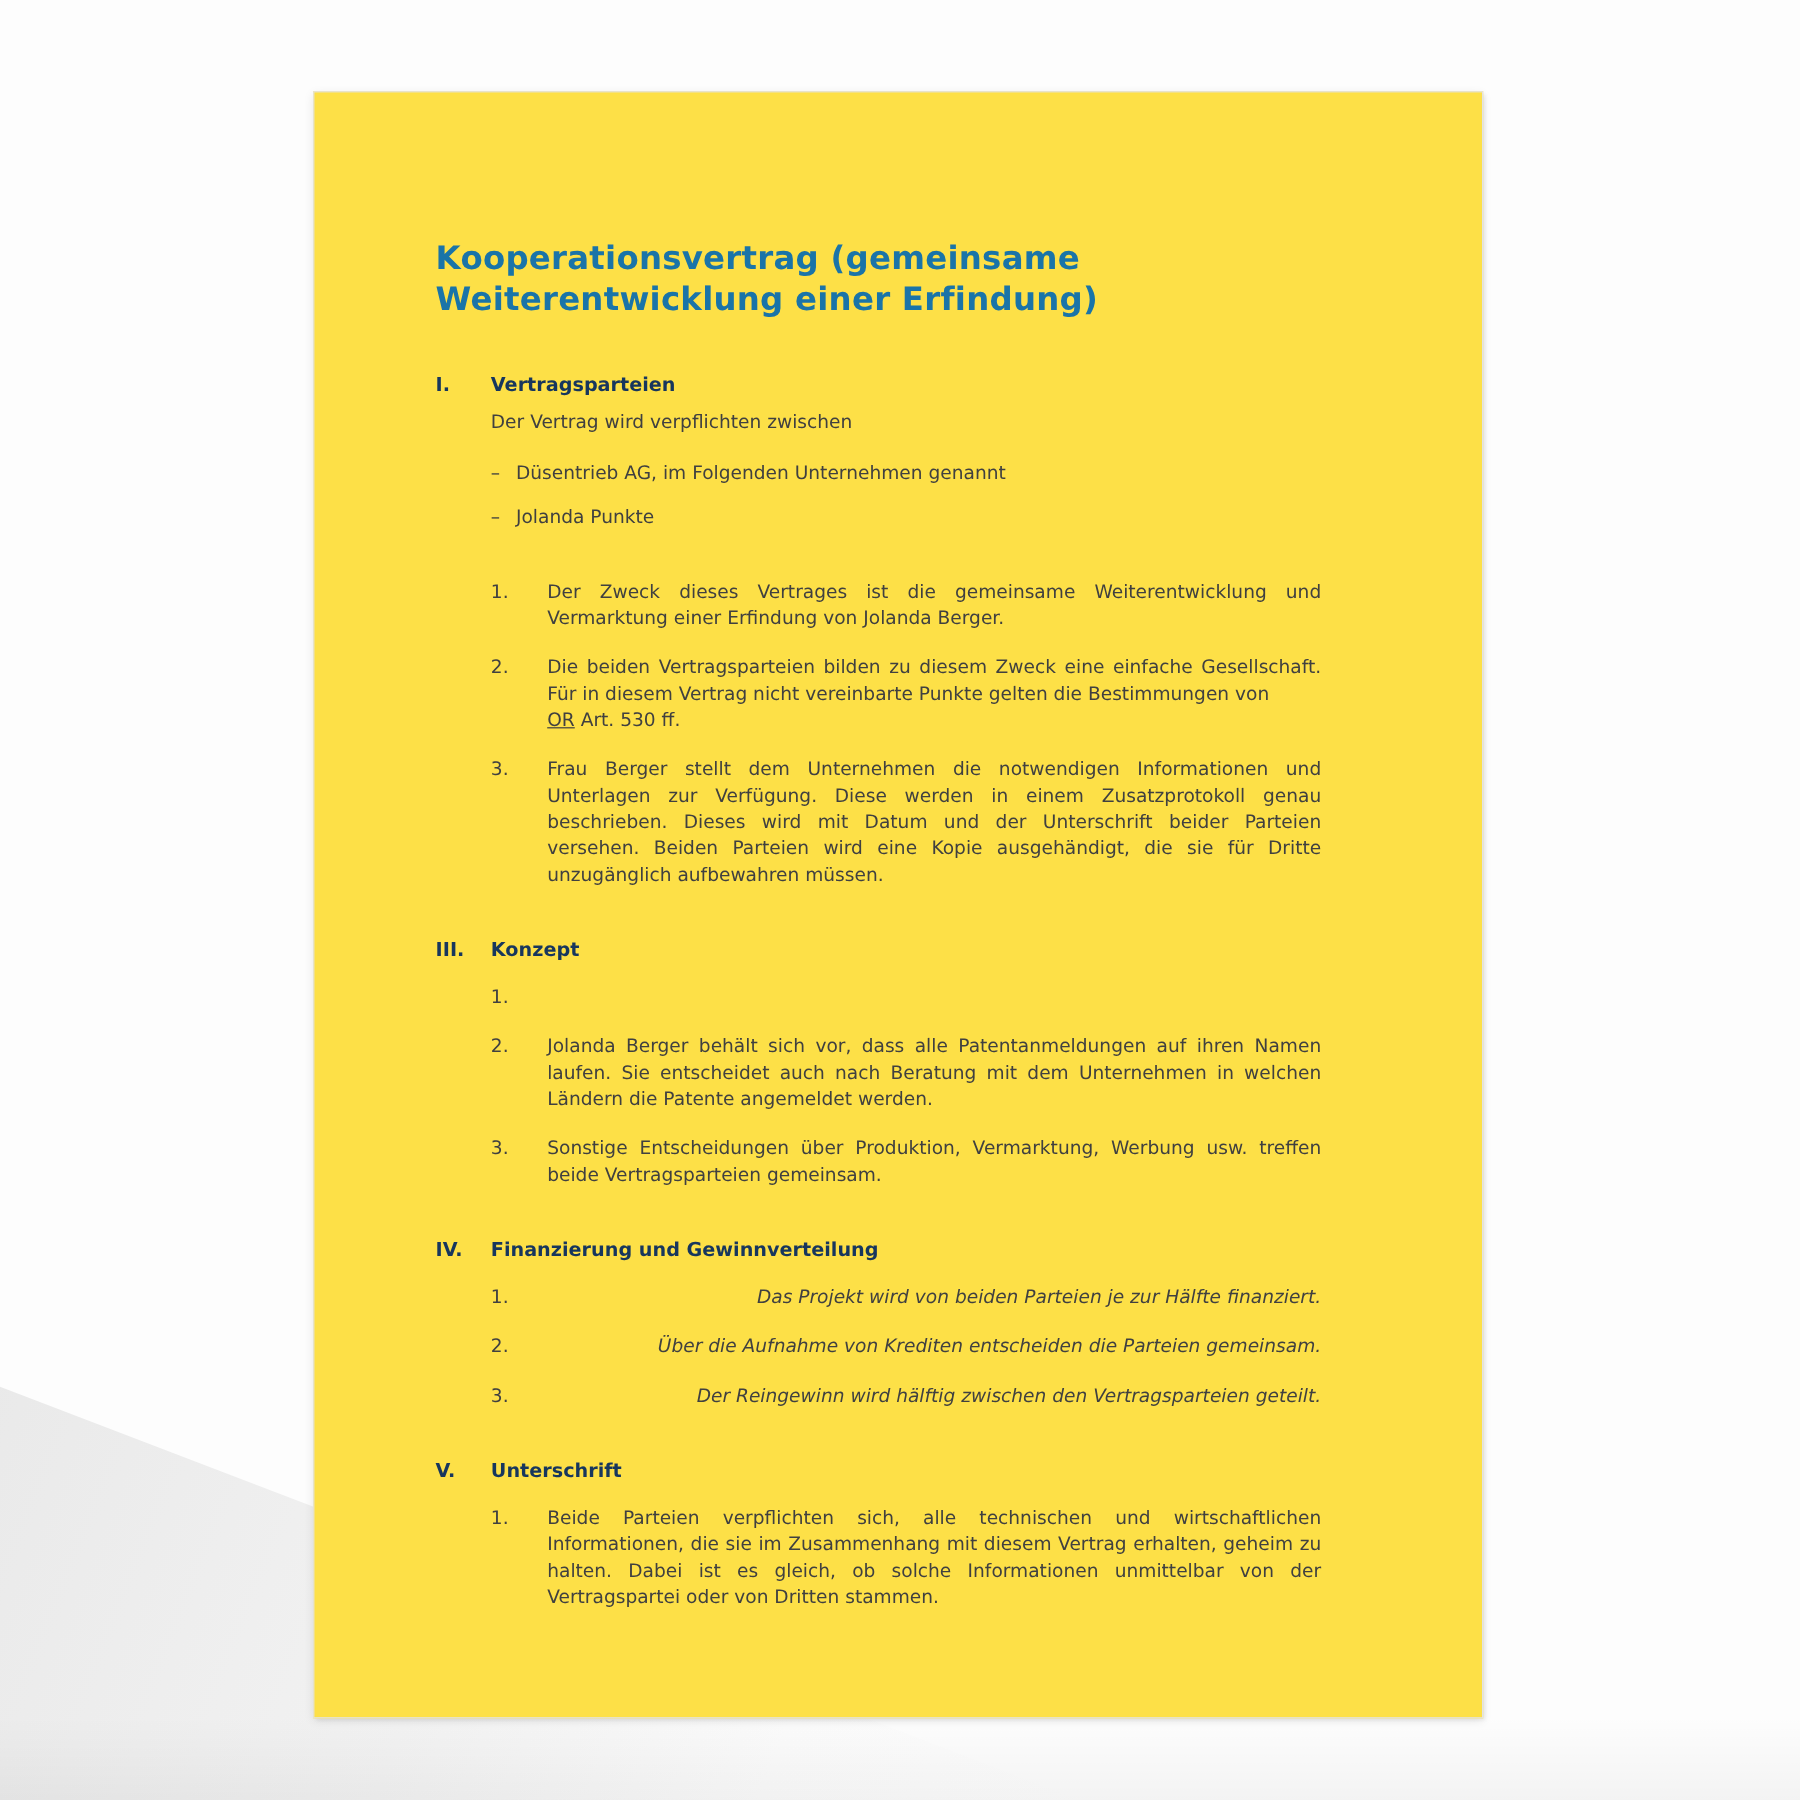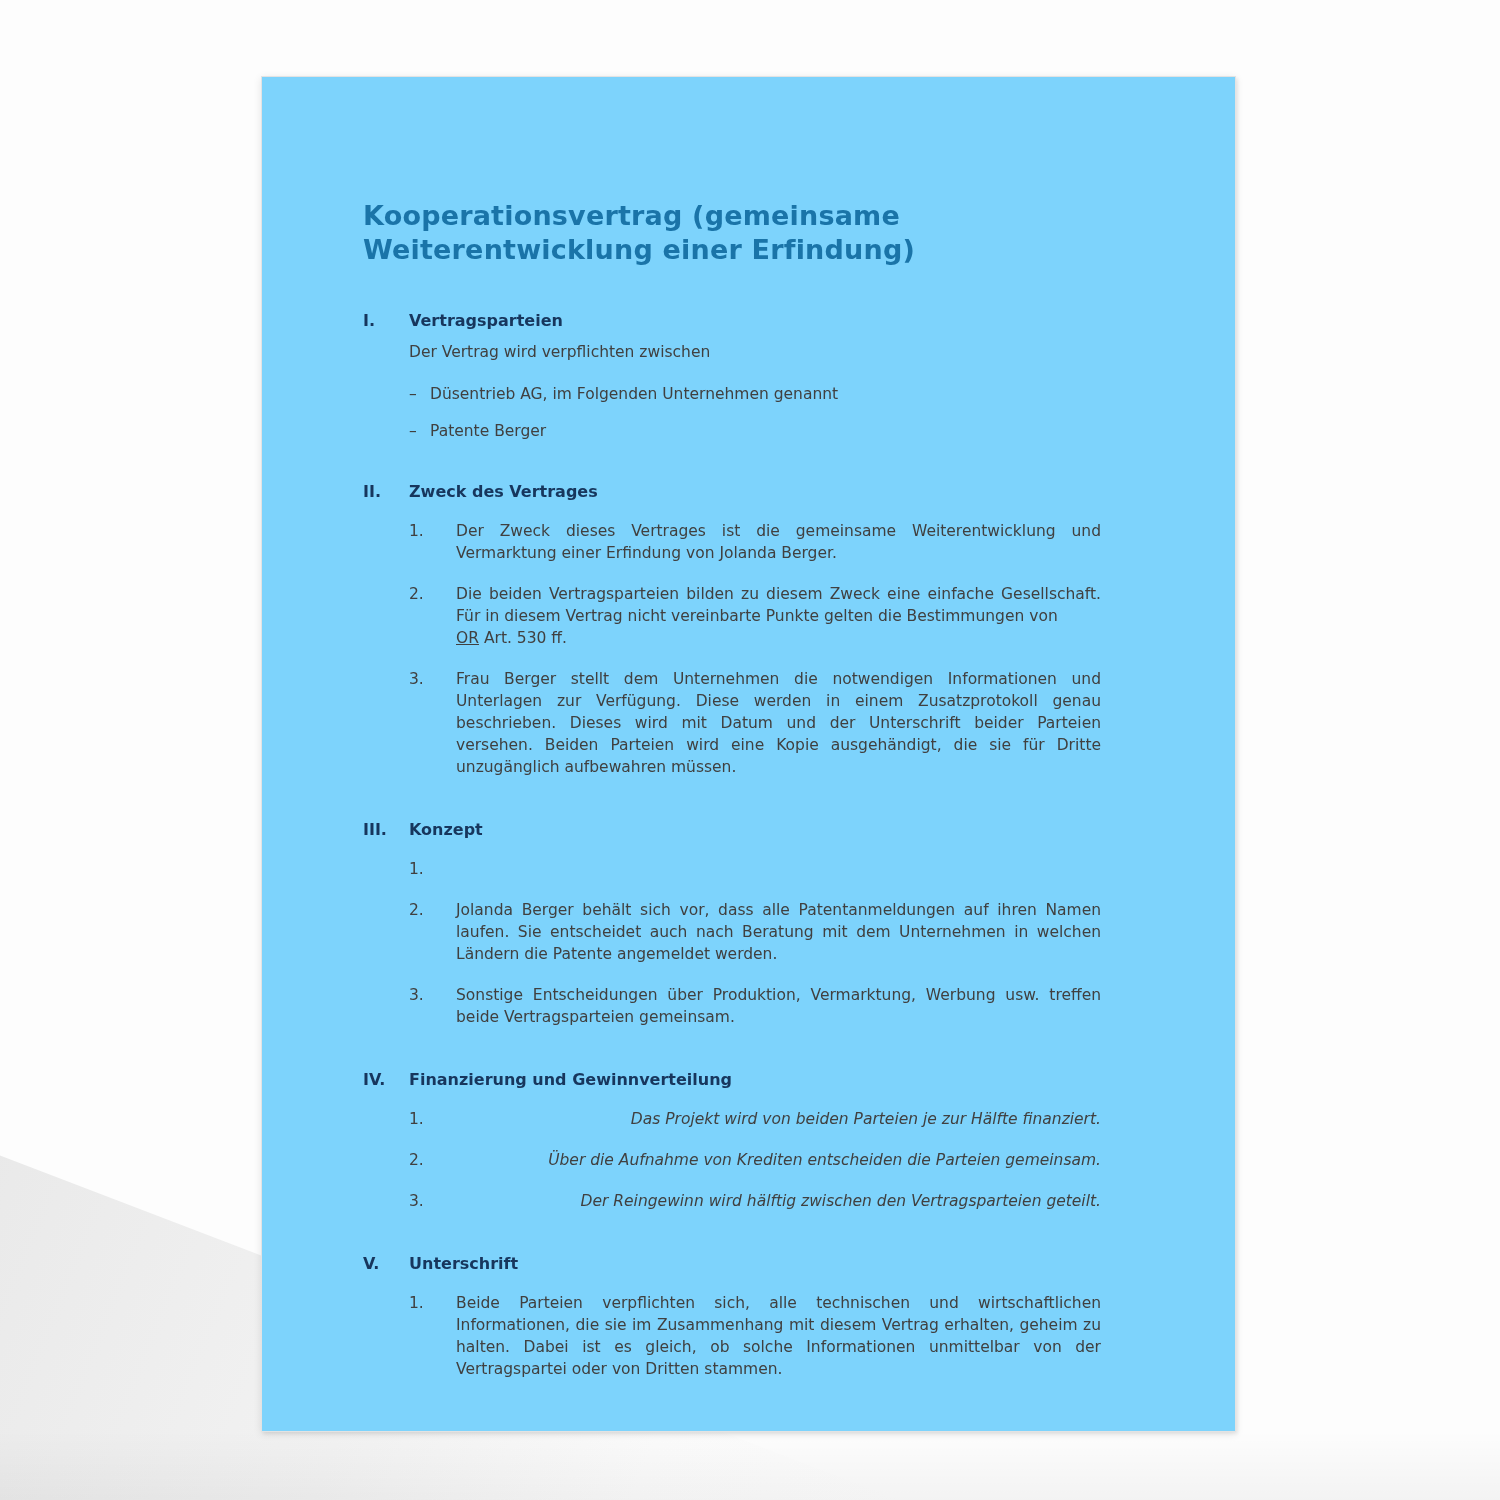--- a/index.html
+++ b/index.html
@@ -18,21 +18,21 @@
     clip-path: polygon(0 18%, 100% 100%, 0 100%);
   }
   .bg-band {
     position: absolute; left: 0; bottom: 0; width: 100%; height: 70px;
     background: linear-gradient(180deg, rgba(0,0,0,0) 0%, rgba(0,0,0,0.04) 100%);
   }
   .sheet {
     position: absolute;
     left: 261px; top: 76px;
     width: 975px; height: 1356px;
-    background: #7dd3fc;
+    background: #fde047;
     border: 1px solid #e3e3e3;
     box-shadow: 0 2px 8px rgba(0,0,0,0.10), 2px 2px 3px rgba(0,0,0,0.06);
     padding: 122px 100px 0 101px;
   }
   .doc-title {
     color: #1a74a8;
     font-size: 27px;
     font-weight: bold;
     line-height: 1.25;
     max-width: 560px;
@@ -90,30 +90,26 @@
       <span>Vertragsparteien</span>
     </div>
     <div class="sec-body">
       <div class="intro">Der Vertrag wird verpflichten zwischen</div>
       <div class="bullet">
         <span class="dash">–</span>
         <span>Düsentrieb AG, im Folgenden Unternehmen genannt</span>
       </div>
       <div class="bullet">
         <span class="dash">–</span>
-        <span>Patente Berger</span>
+        <span>Jolanda Punkte</span>
       </div>
     </div>
   </div>
 
   <div class="section">
-    <div class="sec-head">
-      <span class="numeral">II.</span>
-      <span>Zweck des Vertrages</span>
-    </div>
     <div class="sec-body">
       <div class="item">
         <span class="num">1.</span>
         <span class="txt">Der Zweck dieses Vertrages ist die gemeinsame Weiterentwicklung und Vermarktung einer Erfindung von Jolanda Berger.</span>
       </div>
       <div class="item">
         <span class="num">2.</span>
         <span class="txt">
           <span>Die beiden Vertragsparteien bilden zu diesem Zweck eine einfache Gesellschaft. Für in diesem Vertrag nicht vereinbarte Punkte gelten die Bestimmungen von</span><br>
           <span class="u">OR</span><span> Art. 530 ff.</span>

